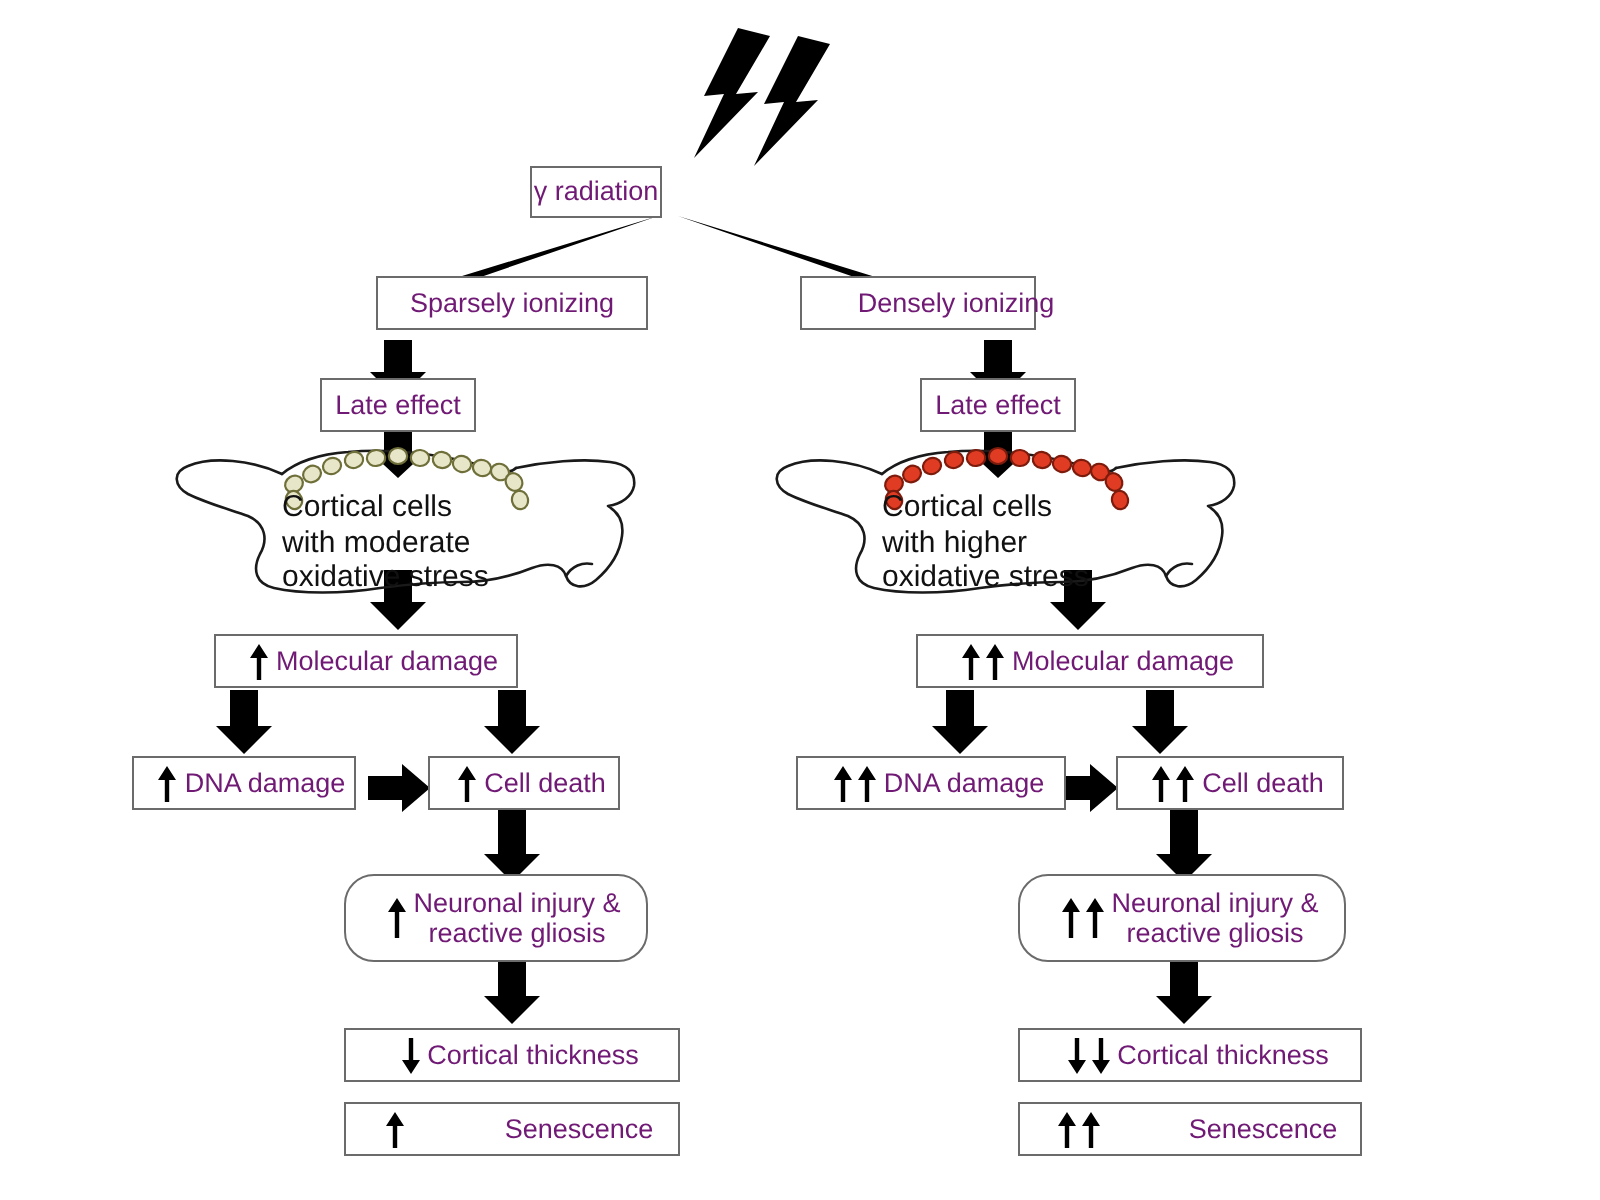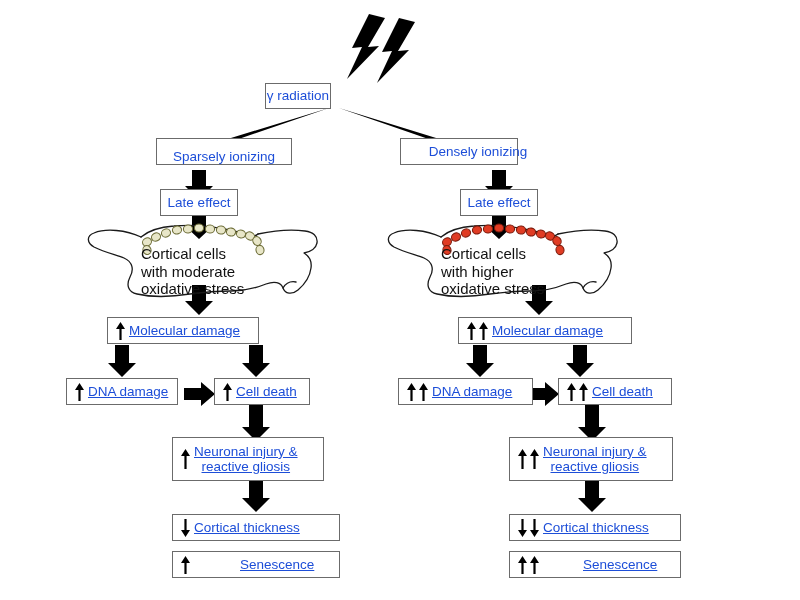--- a/index.html
+++ b/index.html
@@ -2,28 +2,28 @@
 <html><head>
 <meta charset="utf-8">
 <style>
   html,body{margin:0;padding:0;background:#ffffff;}
   body{width:800px;height:600px;overflow:hidden;
        font-family:"Liberation Sans","DejaVu Sans",sans-serif;color:#000;}
   #stage{position:relative;width:800px;height:600px;background:#fff;}
 
   .box{position:absolute;box-sizing:border-box;border:1px solid #6b6b6b;
        background:#fff;display:flex;align-items:center;justify-content:center;
-       font-size:13.5px;line-height:1.12;color:#1d4ed8;white-space:nowrap;}
-  .box.two-line{white-space:normal;text-align:center;}
+       font-size:13.5px;line-height:1.12;color:#701a75;white-space:nowrap;}
+  .box.two-line{white-space:normal;text-align:center;border-radius:15px;}
 
   
   .box .arrows{display:inline-flex;align-items:center;gap:1px;margin-right:3px;
                flex:0 0 auto;}
   .box .lbl{display:inline-block;}
-  .box.lead{justify-content:flex-start;padding-left:7px;text-decoration:underline;}
+  .box.lead{justify-content:center;padding-left:7px;}
 
   .cap{position:absolute;font-size:15px;line-height:1.18;color:#111;
        white-space:pre-line;}
 
   svg.layer{position:absolute;left:0;top:0;width:800px;height:600px;
             pointer-events:none;}
   .sup{font-size:9.5px;vertical-align:super;}
 </style>
 </head>
 <body>
@@ -182,21 +182,21 @@
       <ellipse cx="560" cy="250" rx="4.6" ry="4.0" transform="rotate(78 560 250)"></ellipse>
       <ellipse cx="447" cy="250" rx="4.6" ry="4.0" transform="rotate(70 447 250)"></ellipse>
     </g>
   </svg>
 
   <div class="box" style="left:265px;top:83px;width:66px;height:26px;">
     <span class="lbl">γ radiation</span>
   </div>
 
 
-  <div class="box" style="left:156px;top:138px;width:136px;height:27px;align-items:flex-end;">
+  <div class="box" style="left:188px;top:138px;width:136px;height:27px;">
     <span class="lbl">Sparsely ionizing</span>
   </div>
 
   <div class="box" style="left:160px;top:189px;width:78px;height:27px;">
     <span class="lbl">Late effect</span>
   </div>
 
   <div class="cap" style="left:141px;top:245px;width:120px;">Cortical cells
 with moderate
 oxidative stress</div>

